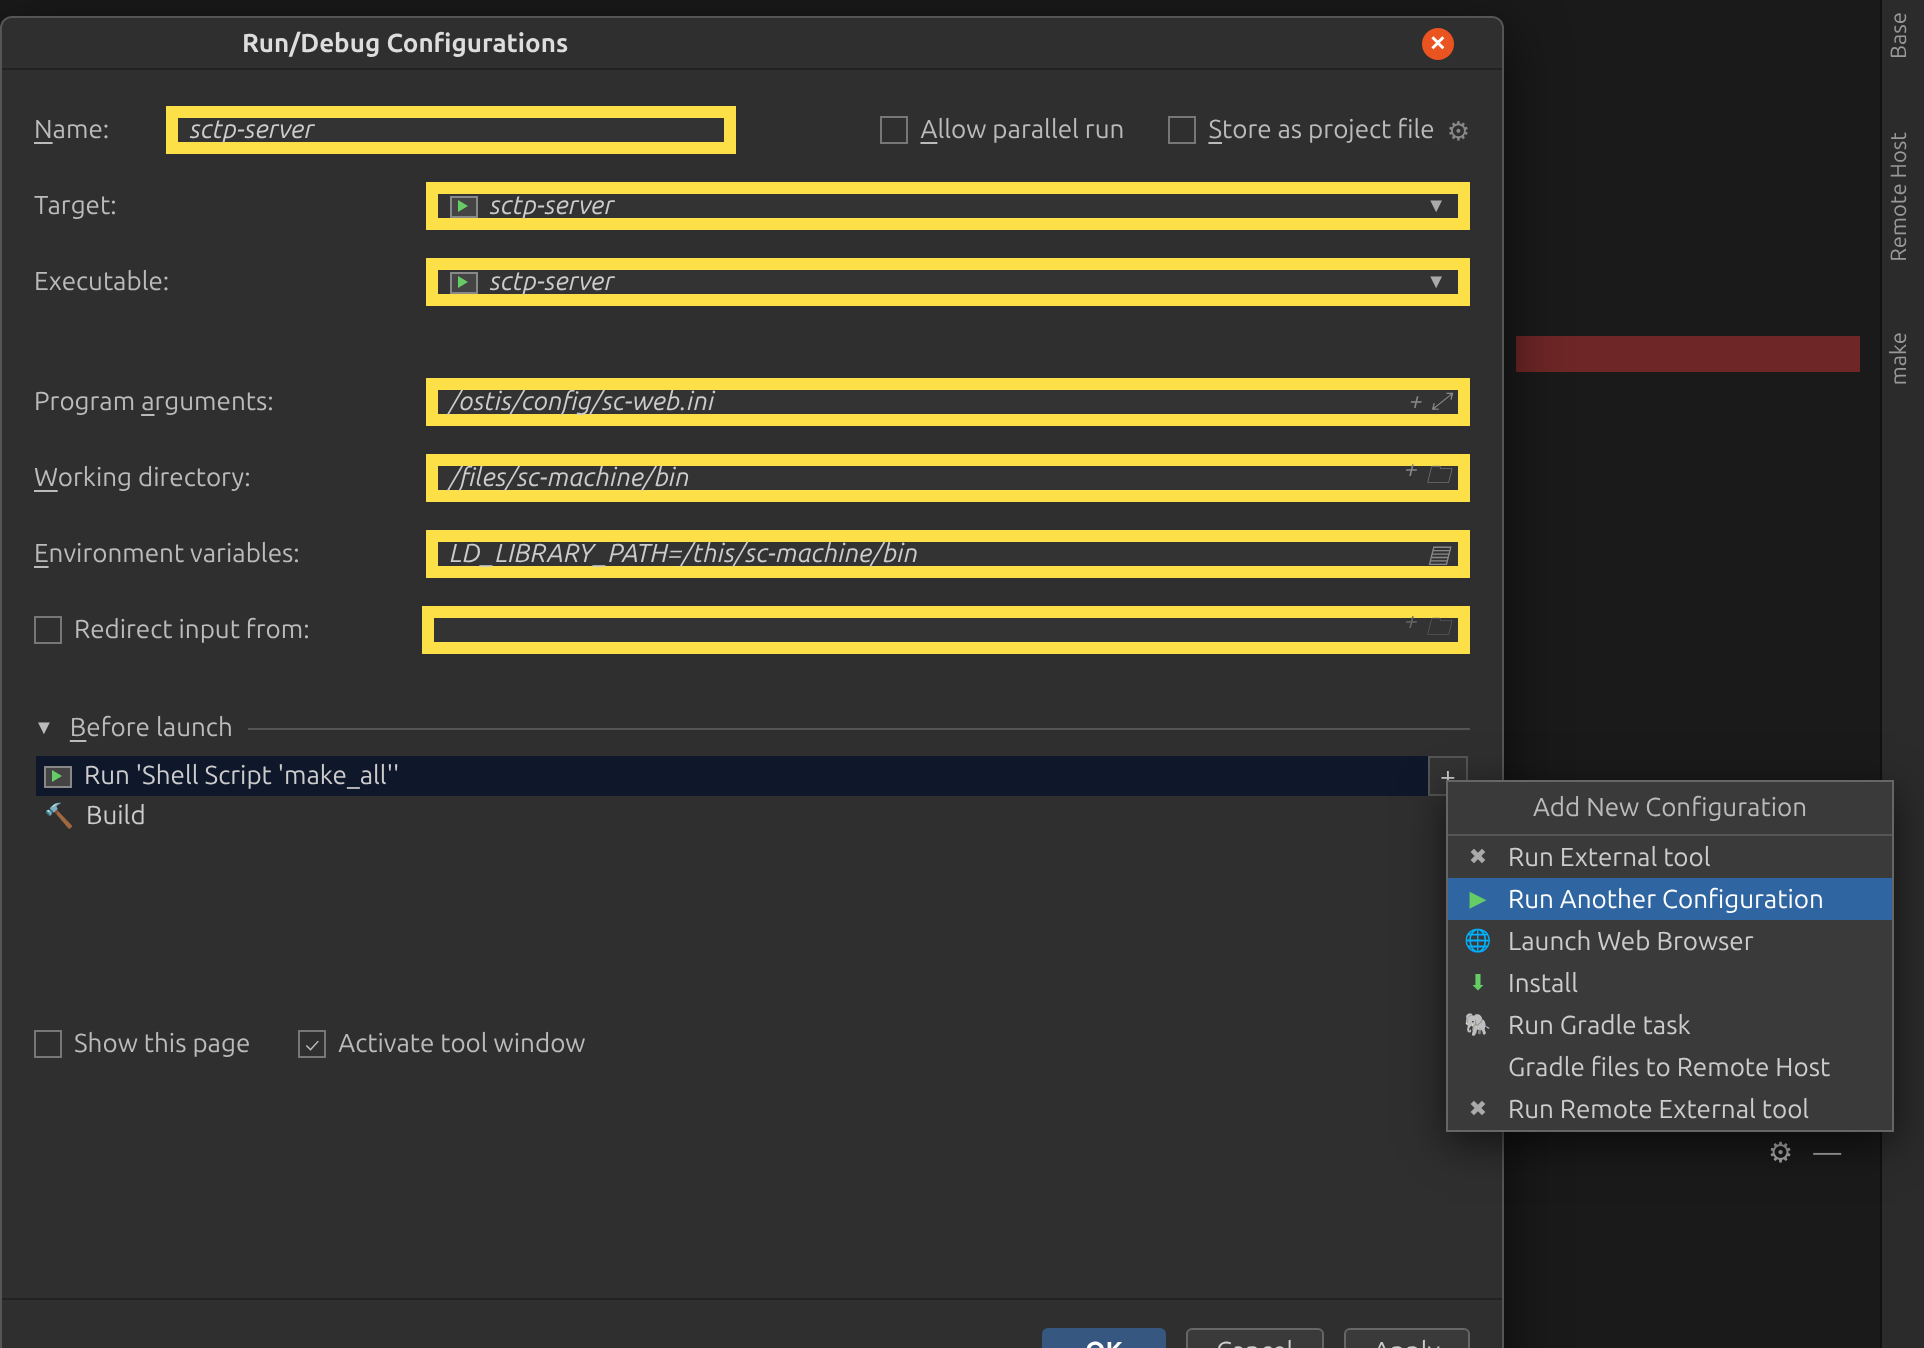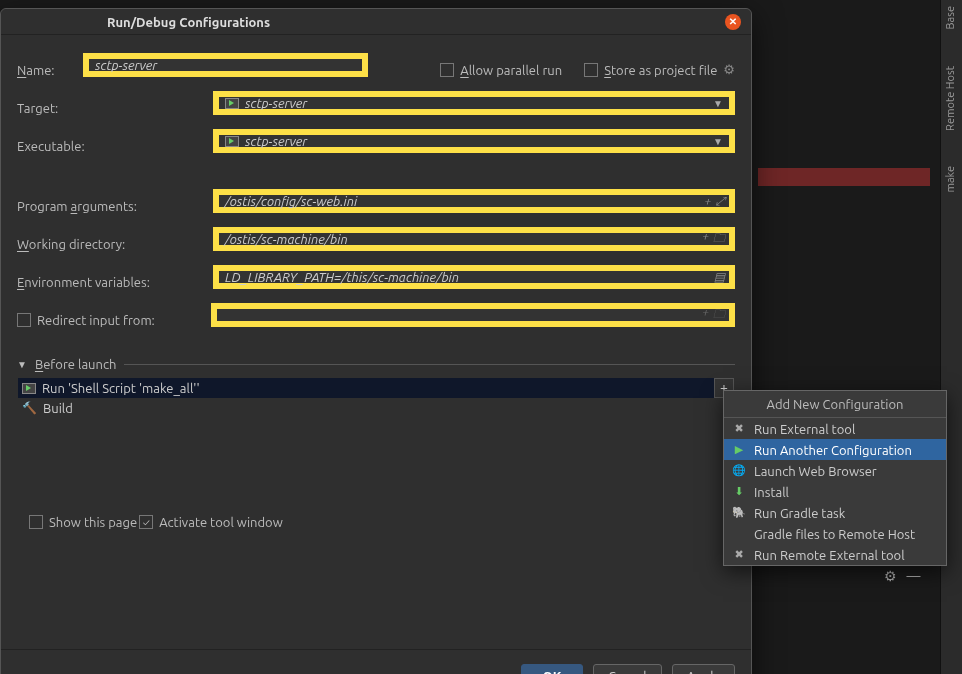--- a/index.html
+++ b/index.html
@@ -37,42 +37,42 @@
     width: 752px;
     background: #2f2f2f;
     border: 1px solid #555;
     border-radius: 6px;
     box-shadow: 0 8px 30px rgba(0,0,0,.6);
   }
   .titlebar {
     height: 26px;
     display: flex;
     align-items: center;
-    padding: 0 10px;
+    padding: 0 24px;
     color: #ddd;
     font-size: 13px;
     font-weight: bold;
     position: relative;
     background: #2f2f2f;
     border-bottom: 1px solid #222;
     border-radius: 6px 6px 0 0;
   }
   .titlebar .title { flex: 1; text-align: left; padding-left: 96px;}
   .close-btn {
     width: 16px; height: 16px;
     background: #e95420;
     border-radius: 50%;
     display: flex; align-items: center; justify-content: center;
     color: #fff; font-size: 10px; line-height: 1;
     cursor: pointer;
   }
   .content { padding: 18px 16px 10px 16px; }
   .row {
     display: flex;
-    align-items: flex-end;
+    align-items: center;
     margin-bottom: 14px;
     min-height: 24px;
   }
   .row .label { color: #bbb; }
   .lbl-col { width: 196px; flex-shrink: 0; }
   .u { text-decoration: underline; text-underline-offset: 2px; }
   
   .textfield, .combo, .inlinefield {
     background: #333;
     border: 6px solid #fde047;
@@ -155,23 +155,22 @@
     width: 20px; height: 20px;
     border: 1px solid #555;
     color: #ccc;
     display: flex; align-items: center; justify-content: center;
     font-size: 14px;
     cursor: pointer;
     background: #333;
   }
   
   .footer-opts {
-    display: flex; gap: 2px; align-items: center;
+    display: flex; gap: 24px; align-items: center;
     margin-top: 8px;
-    margin-left: 12px;
   }
   
   .btn-row {
     display: flex; justify-content: flex-end; gap: 10px;
     padding: 14px 16px 14px 0;
     border-top: 1px solid #222;
     margin-top: 110px;
   }
   .btn {
     height: 24px; min-width: 62px;
@@ -298,21 +297,21 @@
         <span class="field-actions">
           <span>+</span>
           <span>⤢</span>
         </span>
       </div>
     </div>
 
     <div class="row">
       <span class="label lbl-col"><span class="u">W</span>orking directory:</span>
       <div class="inlinefield">
-        <span>/ostis/sc-machine/bin</span>
+        <span>/files/sc-machine/bin</span>
         <span class="field-actions">
           <span>+</span>
           <span>🗀</span>
         </span>
       </div>
     </div>
 
     <div class="row">
       <span class="label lbl-col"><span class="u">E</span>nvironment variables:</span>
       <div class="inlinefield">

